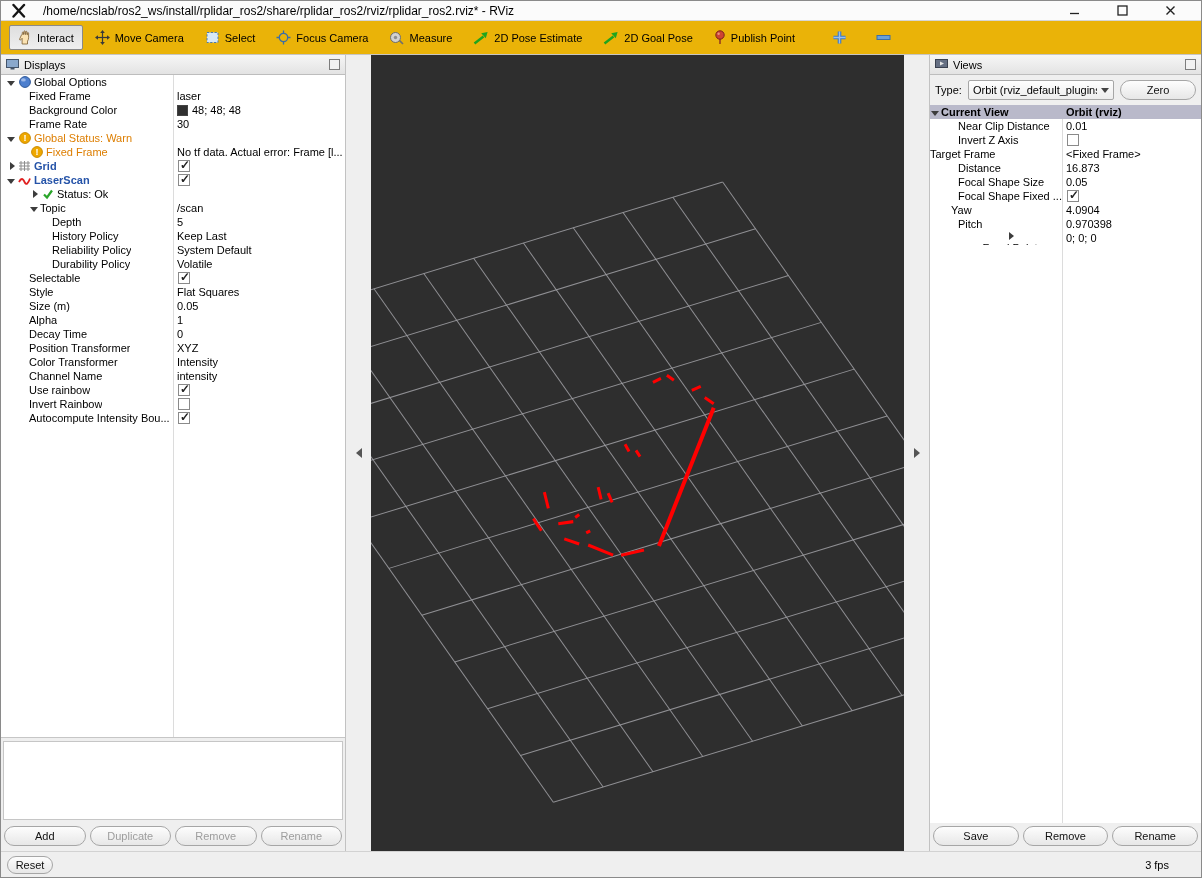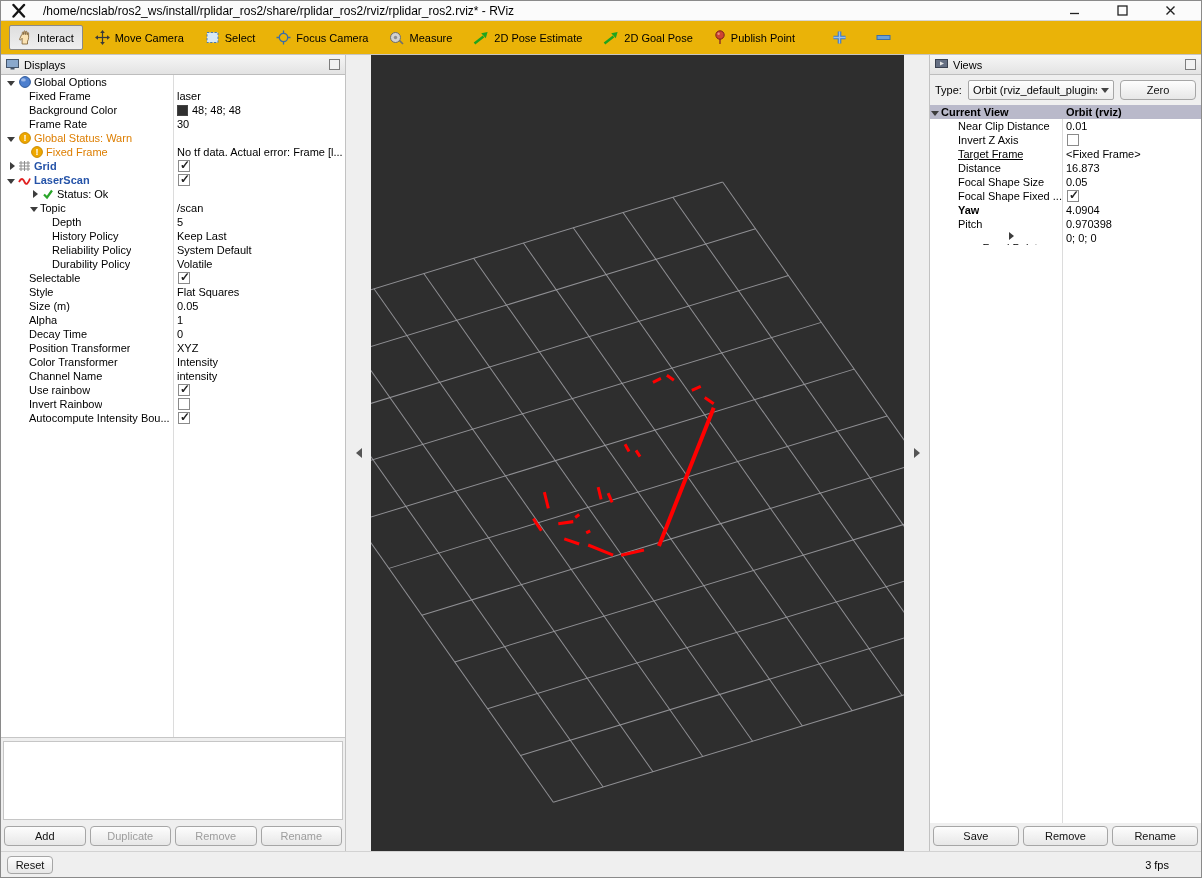--- a/index.html
+++ b/index.html
@@ -63,21 +63,21 @@
 
   .picon { width:15px; height:12px; flex:none; display:inline-flex; align-items:center; justify-content:center; margin-right:2px; }
 
   .cb { width:12px; height:12px; flex:none; border:1px solid #8a8a8a; background:#fff; position:relative; margin-left:1px; }
   .cb.checked::after { content:"\2713"; position:absolute; left:1px; top:-3px; font-size:12px; font-weight:bold; color:#222; }
   .swatch { width:11px; height:11px; flex:none; border:1px solid #444; margin-right:4px; }
 
   .desc-box { flex:1; margin:3px 2px; background:#fff; border:1px solid #c6c6c6; }
 
   .btn-row { flex:none; display:flex; gap:4px; padding:3px 3px 5px 3px; }
-  .qt-btn { flex:1; height:20px; line-height:18px; text-align:center; border:1px solid #a6a6a6; border-radius:4px; background:linear-gradient(#fdfdfd,#e7e7e7); font-family:"Liberation Sans",sans-serif; font-size:11px; color:#111; }
+  .qt-btn { flex:1; height:20px; line-height:18px; text-align:center; border:1px solid #a6a6a6; border-radius:10px; background:linear-gradient(#fdfdfd,#e7e7e7); font-family:"Liberation Sans",sans-serif; font-size:11px; color:#111; }
   .qt-btn.disabled { color:#9d9d9d; }
 
   
   .type-row { height:30px; flex:none; display:flex; align-items:center; gap:6px; padding:0 5px; }
   .combo { width:152px; height:20px; display:flex; align-items:center; border:1px solid #a6a6a6; border-radius:2px; background:linear-gradient(#fefefe,#ededed); padding:0 4px; overflow:hidden; white-space:nowrap; }
   .combo-text { flex:1; overflow:hidden; }
   .combo-arrow { width:0; height:0; border-left:4px solid transparent; border-right:4px solid transparent; border-top:5px solid #444; margin-left:4px; flex:none; }
   .zero-btn { flex:none; width:76px; }
 
   
@@ -540,21 +540,21 @@
           </div>
           <div class="prow">
             <div class="plabel" style="padding-left: 28px;">
               <span class="ptext">Invert Z Axis</span>
             </div>
             <div class="pvalue">
               <span class="cb"></span>
             </div>
           </div>
           <div class="prow">
-            <div class="plabel" style="padding-left: 28px; text-decoration: underline;">
+            <div class="plabel" style="">
               <span class="ptext">Target Frame</span>
             </div>
             <div class="pvalue">&lt;Fixed Frame&gt;</div>
           </div>
           <div class="prow">
             <div class="plabel" style="padding-left: 28px;">
               <span class="ptext">Distance</span>
             </div>
             <div class="pvalue">16.873</div>
           </div>
@@ -566,21 +566,21 @@
           </div>
           <div class="prow">
             <div class="plabel" style="padding-left: 28px;">
               <span class="ptext">Focal Shape Fixed ...</span>
             </div>
             <div class="pvalue">
               <span class="cb checked"></span>
             </div>
           </div>
           <div class="prow">
-            <div class="plabel" style="padding-left: 28px; font-weight: bold;">
+            <div class="plabel" style="padding-left: 21px;">
               <span class="ptext">Yaw</span>
             </div>
             <div class="pvalue">4.0904</div>
           </div>
           <div class="prow">
             <div class="plabel" style="padding-left: 28px;">
               <span class="ptext">Pitch</span>
             </div>
             <div class="pvalue">0.970398</div>
           </div>

